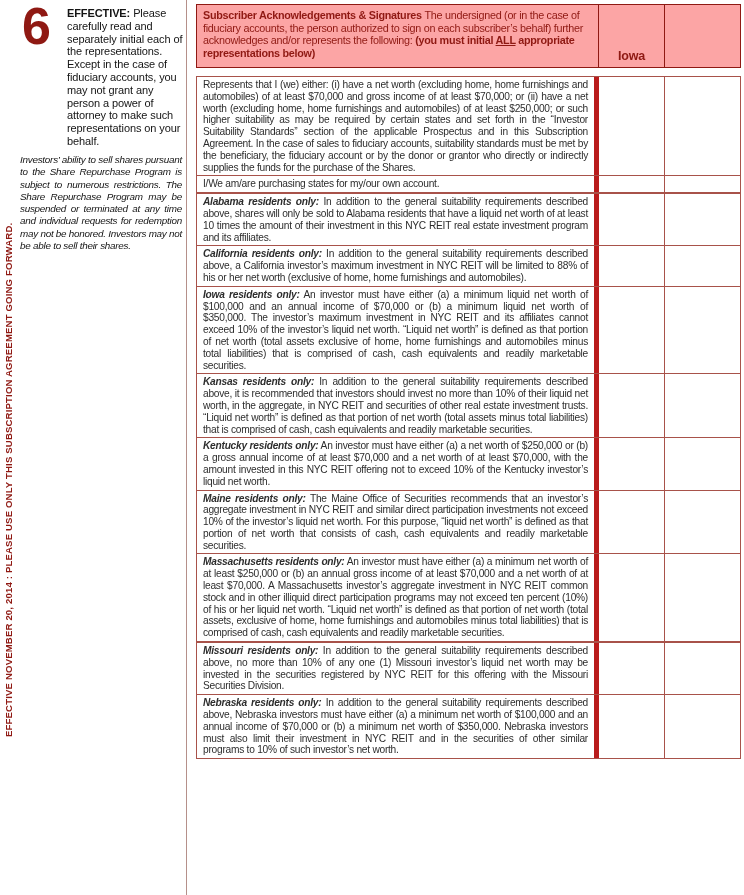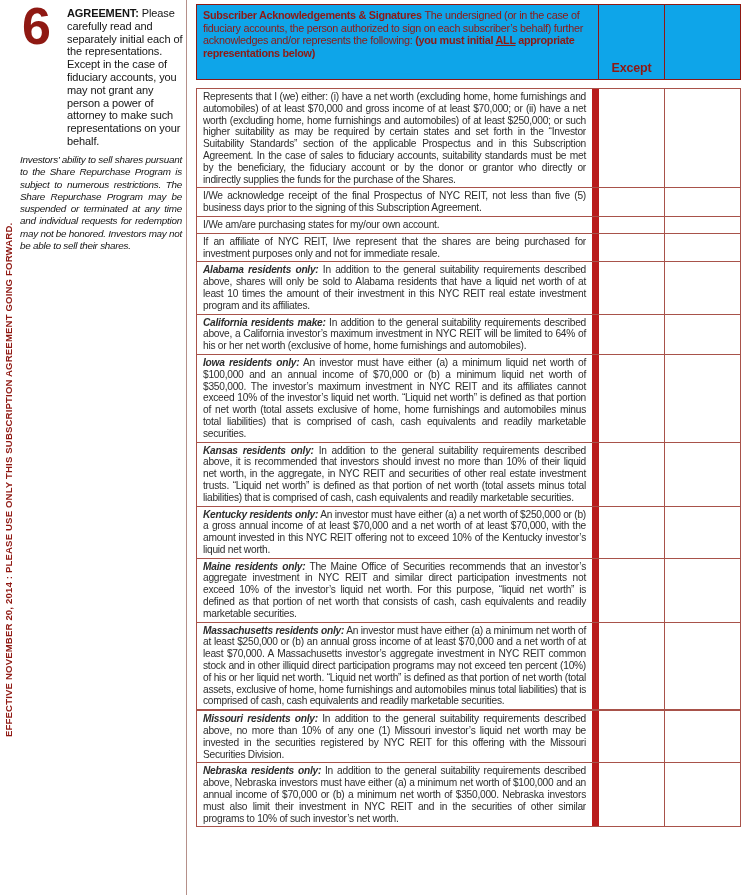--- a/index.html
+++ b/index.html
@@ -33,22 +33,22 @@
   .sidebar-note {
     position:absolute; left:20px; top:154px; width:162px;
     font-style:italic; font-size:9.9px; line-height:12.3px;
     letter-spacing:-0.25px; text-align:justify; color:#141414;
   }
 
   
   .ack-table { position:absolute; left:196px; top:4px; width:545px; }
 
   .ack-header {
-    display:flex; height:76px; box-sizing:border-box;
-    background:#0ea5e9; border:1.5px solid #8f1913;
+    display:flex; height:64px; box-sizing:border-box;
+    background:#fca5a5; border:1.5px solid #8f1913;
   }
   .h-main {
     width:402px; box-sizing:border-box; padding:4px 6px 2px 6px;
     border-right:1.5px solid #8f1913;
     color:#8f1913; font-size:10.8px; line-height:12.6px; letter-spacing:-0.28px;
     overflow:hidden;
   }
   .h-main b { font-weight:700; }
   .u { text-decoration:underline; }
   .h-col {
@@ -58,83 +58,77 @@
   }
   .h-owner { width:66px; border-right:1.5px solid #8f1913; }
   .h-coowner { flex:1; }
 
   .ack-body { margin-top:9px; }
   .ack-row {
     display:flex; background:#fff; border:1px solid #a8524a; margin-top:-1px;
   }
   .c-text {
     width:402px; box-sizing:border-box; padding:2px 6px;
-    border-right:7px solid #b91c1c;
+    border-right:5px solid #b91c1c;
     font-size:10.2px; line-height:11.8px; letter-spacing:-0.25px;
     text-align:justify; color:#2d2d2d;
   }
   .c-text .lead { font-weight:700; font-style:italic; }
   .c-owner { width:66px; box-sizing:border-box; border-right:1px solid #a8524a; }
   .c-coowner { flex:1; }
 </style>
 </head>
 <body>
 
 <div id="page">
 
   <div class="vertical-note">EFFECTIVE NOVEMBER 20, 2014 : PLEASE USE ONLY THIS SUBSCRIPTION AGREEMENT GOING FORWARD.</div>
   <div class="side-divider"></div>
 
   <div class="section-number">6</div>
 
-  <div class="important-block"><b>AGREEMENT:</b><span> Please carefully read and separately initial each of the representations. Except in the case of fiduciary accounts, you may not grant any person a power of attorney to make such representations on your behalf.</span></div>
+  <div class="important-block"><b>EFFECTIVE:</b><span> Please carefully read and separately initial each of the representations. Except in the case of fiduciary accounts, you may not grant any person a power of attorney to make such representations on your behalf.</span></div>
 
   <div class="sidebar-note">Investors’ ability to sell shares pursuant to the Share Repurchase Program is subject to numerous restrictions. The Share Repurchase Program may be suspended or terminated at any time and individual requests for redemption may not be honored. Investors may not be able to sell their shares.</div>
 
   <div class="ack-table">
 
     <div class="ack-header">
       <div class="h-main"><b>Subscriber Acknowledgements &amp; Signatures </b><span>The undersigned (or in the case of fiduciary accounts, the person authorized to sign on each subscriber’s behalf) further acknowledges and/or represents the following: </span><b>(you must initial </b><b class="u">ALL</b><b> appropriate representations below)</b></div>
-      <div class="h-col h-owner">Except</div>
+      <div class="h-col h-owner">Iowa</div>
     </div>
 
     <div class="ack-body">
   <div class="ack-row">
     <div class="c-text"><span class="lead"></span><span>Represents that I (we) either: (i) have a net worth (excluding home, home furnishings and automobiles) of at least $70,000 and gross income of at least $70,000; or (ii) have a net worth (excluding home, home furnishings and automobiles) of at least $250,000; or such higher suitability as may be required by certain states and set forth in the “Investor Suitability Standards” section of the applicable Prospectus and in this Subscription Agreement. In the case of sales to fiduciary accounts, suitability standards must be met by the beneficiary, the fiduciary account or by the donor or grantor who directly or indirectly supplies the funds for the purchase of the Shares.</span></div>
     <div class="c-owner"></div>
     <div class="c-coowner"></div>
   </div>
 
-  <div class="ack-row">
-    <div class="c-text"><span class="lead"></span><span>I/We acknowledge receipt of the final Prospectus of NYC REIT, not less than five (5) business days prior to the signing of this Subscription Agreement.</span></div>
-    <div class="c-owner"></div>
-    <div class="c-coowner"></div>
-  </div>
 
   <div class="ack-row">
     <div class="c-text"><span class="lead"></span><span>I/We am/are purchasing states for my/our own account.</span></div>
     <div class="c-owner"></div>
     <div class="c-coowner"></div>
   </div>
 
 
   <div class="ack-row">
-    <div class="c-text"><span class="lead"></span><span>If an affiliate of NYC REIT, I/we represent that the shares are being purchased for investment purposes only and not for immediate resale.</span></div>
     <div class="c-owner"></div>
     <div class="c-coowner"></div>
   </div>
 
   <div class="ack-row">
     <div class="c-text"><span class="lead">Alabama residents only:</span><span> In addition to the general suitability requirements described above, shares will only be sold to Alabama residents that have a liquid net worth of at least 10 times the amount of their investment in this NYC REIT real estate investment program and its affiliates.</span></div>
     <div class="c-owner"></div>
     <div class="c-coowner"></div>
   </div>
 
   <div class="ack-row">
-    <div class="c-text"><span class="lead">California residents make:</span><span> In addition to the general suitability requirements described above, a California investor’s maximum investment in NYC REIT will be limited to 64% of his or her net worth (exclusive of home, home furnishings and automobiles).</span></div>
+    <div class="c-text"><span class="lead">California residents only:</span><span> In addition to the general suitability requirements described above, a California investor’s maximum investment in NYC REIT will be limited to 88% of his or her net worth (exclusive of home, home furnishings and automobiles).</span></div>
     <div class="c-owner"></div>
     <div class="c-coowner"></div>
   </div>
 
   <div class="ack-row">
     <div class="c-text"><span class="lead">Iowa residents only:</span><span> An investor must have either (a) a minimum liquid net worth of $100,000 and an annual income of $70,000 or (b) a minimum liquid net worth of $350,000. The investor’s maximum investment in NYC REIT and its affiliates cannot exceed 10% of the investor’s liquid net worth. “Liquid net worth” is defined as that portion of net worth (total assets exclusive of home, home furnishings and automobiles minus total liabilities) that is comprised of cash, cash equivalents and readily marketable securities.</span></div>
     <div class="c-owner"></div>
     <div class="c-coowner"></div>
   </div>
 

